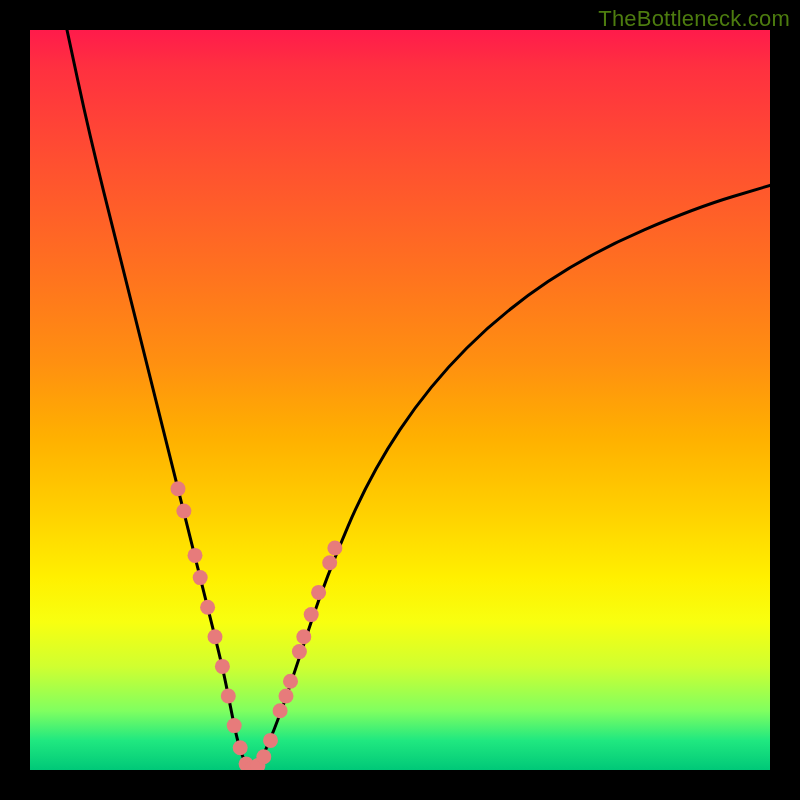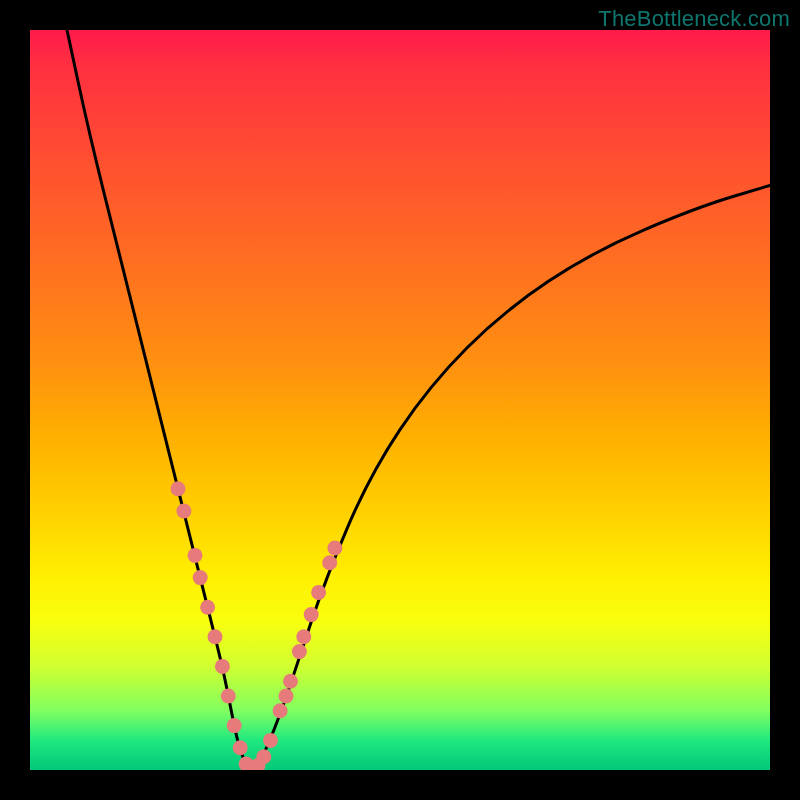--- a/index.html
+++ b/index.html
@@ -36,21 +36,21 @@
       #d0ff30 86%,
       #80ff60 92%,
       #20e880 96%,
       #00c878 100%
     );
   }
   .watermark {
     position: absolute;
     top: 6px;
     right: 10px;
-    color: #0f766e;
+    color: #4d7c0f;
     font-size: 22px;
     font-weight: 500;
     letter-spacing: 0.2px;
     user-select: none;
   }
   svg.curve {
     position: absolute;
     left: 0;
     top: 0;
     width: 740px;

